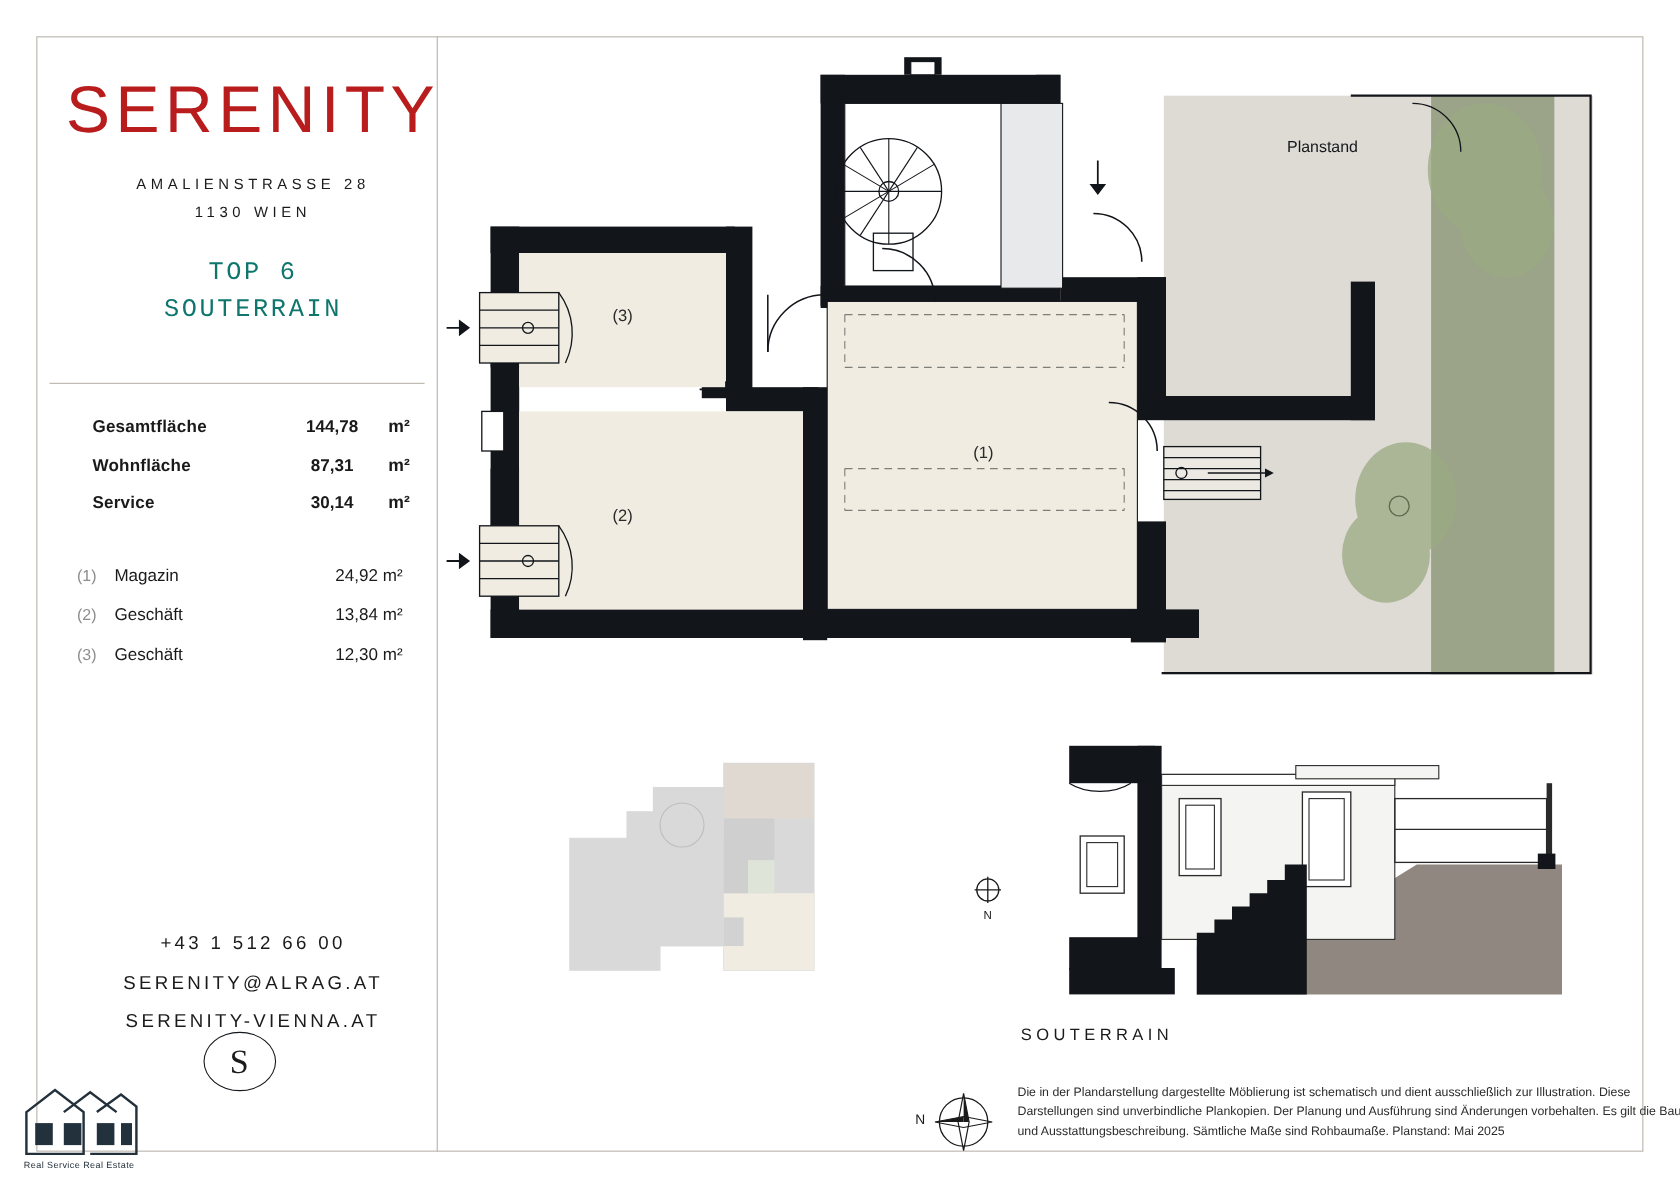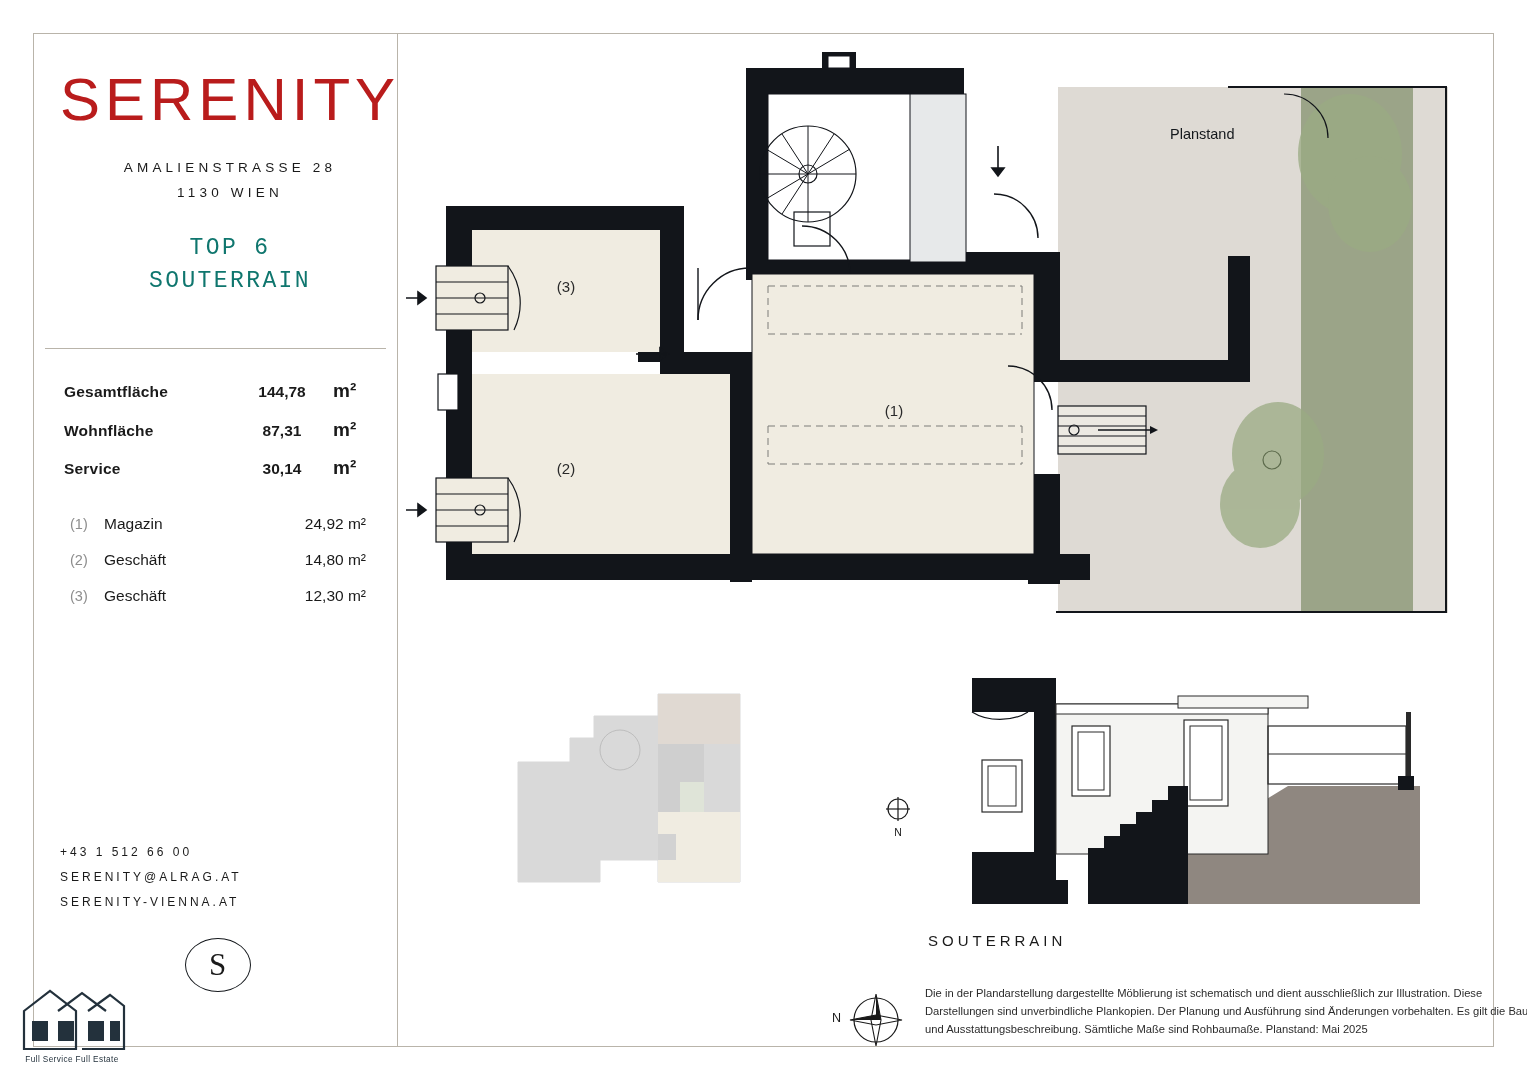--- a/index.html
+++ b/index.html
@@ -23,36 +23,36 @@
   .brand-addr{
     margin-top:26px;font-family:"Liberation Sans", sans-serif;font-size:13.5px;
     letter-spacing:4.2px;color:#1a1a1a;line-height:1.85;
   }
   .brand-top{
     margin-top:26px;font-family:Liberation Mono, monospace;font-size:23px;
     letter-spacing:2.4px;line-height:1.45;color:#0f766e;
   }
   .hdiv{position:absolute;left:45px;top:348px;width:341px;height:1px;background:#b9b4aa;}
 
-  .areas{position:absolute;left:64px;top:380px;width:300px;
+  .areas{position:absolute;left:84px;top:380px;width:300px;
     font-family:"Liberation Sans", sans-serif;font-size:15.5px;}
   .arow{display:flex;align-items:baseline;margin-bottom:16.5px;}
   .arow .lbl{font-weight:bold;flex:0 0 172px;letter-spacing:.2px;}
   .arow .val{font-weight:bold;text-align:center;flex:0 0 92px;}
-  .arow .unit{font-weight:bold;margin-left:5px;font-size:19px;}
+  .arow .unit{font-weight:bold;margin-left:5px;font-size:16px;}
 
   .rooms{position:absolute;left:70px;top:515px;width:300px;
     font-family:"Liberation Sans", sans-serif;font-size:15.5px;}
   .rrow{display:flex;align-items:baseline;margin-bottom:18px;}
   .rrow .num{flex:0 0 34px;color:#8d8d8d;font-size:14.5px;}
   .rrow .nm{flex:0 0 168px;}
   .rrow .val{flex:0 0 94px;text-align:right;}
 
-  .contact{position:absolute;left:60px;top:840px;width:340px;
-    font-family:"Liberation Sans", sans-serif;font-size:12px;letter-spacing:3px;
+  .contact{position:absolute;left:60px;top:840px;width:340px;text-align:center;
+    font-family:"Liberation Sans", sans-serif;font-size:17px;letter-spacing:3px;
     line-height:2.1;color:#1a1a1a;}
 
   .slogo{position:absolute;left:185px;top:938px;width:68px;height:56px;}
   .slogo .ell{position:absolute;left:0;top:0;width:66px;height:54px;border:1.6px solid #14181c;border-radius:50%;box-sizing:border-box;}
   .slogo .s{position:absolute;left:0;top:0;width:66px;height:54px;display:flex;align-items:center;justify-content:center;
     font-family:"Liberation Serif", serif;font-size:31px;letter-spacing:1px;}
 
   
   .fsr{position:absolute;left:8px;top:985px;width:128px;height:92px;}
   .fsr .hb{position:absolute;left:10px;top:2px;width:110px;height:66px;}
@@ -124,21 +124,21 @@
 
 <div class="rooms">
   <div class="rrow">
     <span class="num">(1)</span>
     <span class="nm">Magazin</span>
     <span class="val">24,92 m²</span>
   </div>
   <div class="rrow">
     <span class="num">(2)</span>
     <span class="nm">Geschäft</span>
-    <span class="val">14,80 m²</span>
+    <span class="val">13,84 m²</span>
   </div>
   <div class="rrow">
     <span class="num">(3)</span>
     <span class="nm">Geschäft</span>
     <span class="val">12,30 m²</span>
   </div>
 </div>
 
 <div class="contact">
   <div>+43 1 512 66 00</div>
@@ -154,21 +154,21 @@
 <div class="fsr">
   <svg class="hb" width="110" height="66" viewBox="0 0 110 66">
     <path d="M6 24 L32 4 L58 24 L58 62 L6 62 Z" fill="none" stroke="#23313c" stroke-width="2.2"></path>
     <path d="M40 24 L64 6 L88 24" fill="none" stroke="#23313c" stroke-width="2.2"></path>
     <path d="M70 24 L92 8 L106 19 L106 62 L64 62" fill="none" stroke="#23313c" stroke-width="2.2"></path>
     <rect x="14" y="34" width="16" height="20" fill="#23313c"></rect>
     <rect x="40" y="34" width="16" height="20" fill="#23313c"></rect>
     <rect x="70" y="34" width="16" height="20" fill="#23313c"></rect>
     <rect x="92" y="34" width="10" height="20" fill="#23313c"></rect>
   </svg>
-  <div class="cap">Full Service Full Estate</div>
+  <div class="cap">Real Service Real Estate</div>
 </div>
 
 <div class="plan">
 
   <svg width="1096" height="600" viewBox="0 0 1096 600" style="position:absolute;left:0;top:0;">
 
     <rect x="660" y="53" width="390" height="526" fill="#dedad4"></rect>
 
     <rect x="903" y="53" width="112" height="526" fill="#8f9a7a" opacity="0.85"></rect>
 

